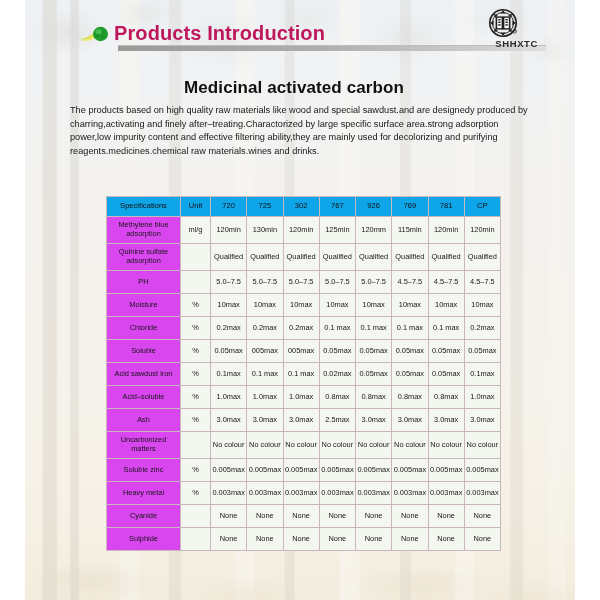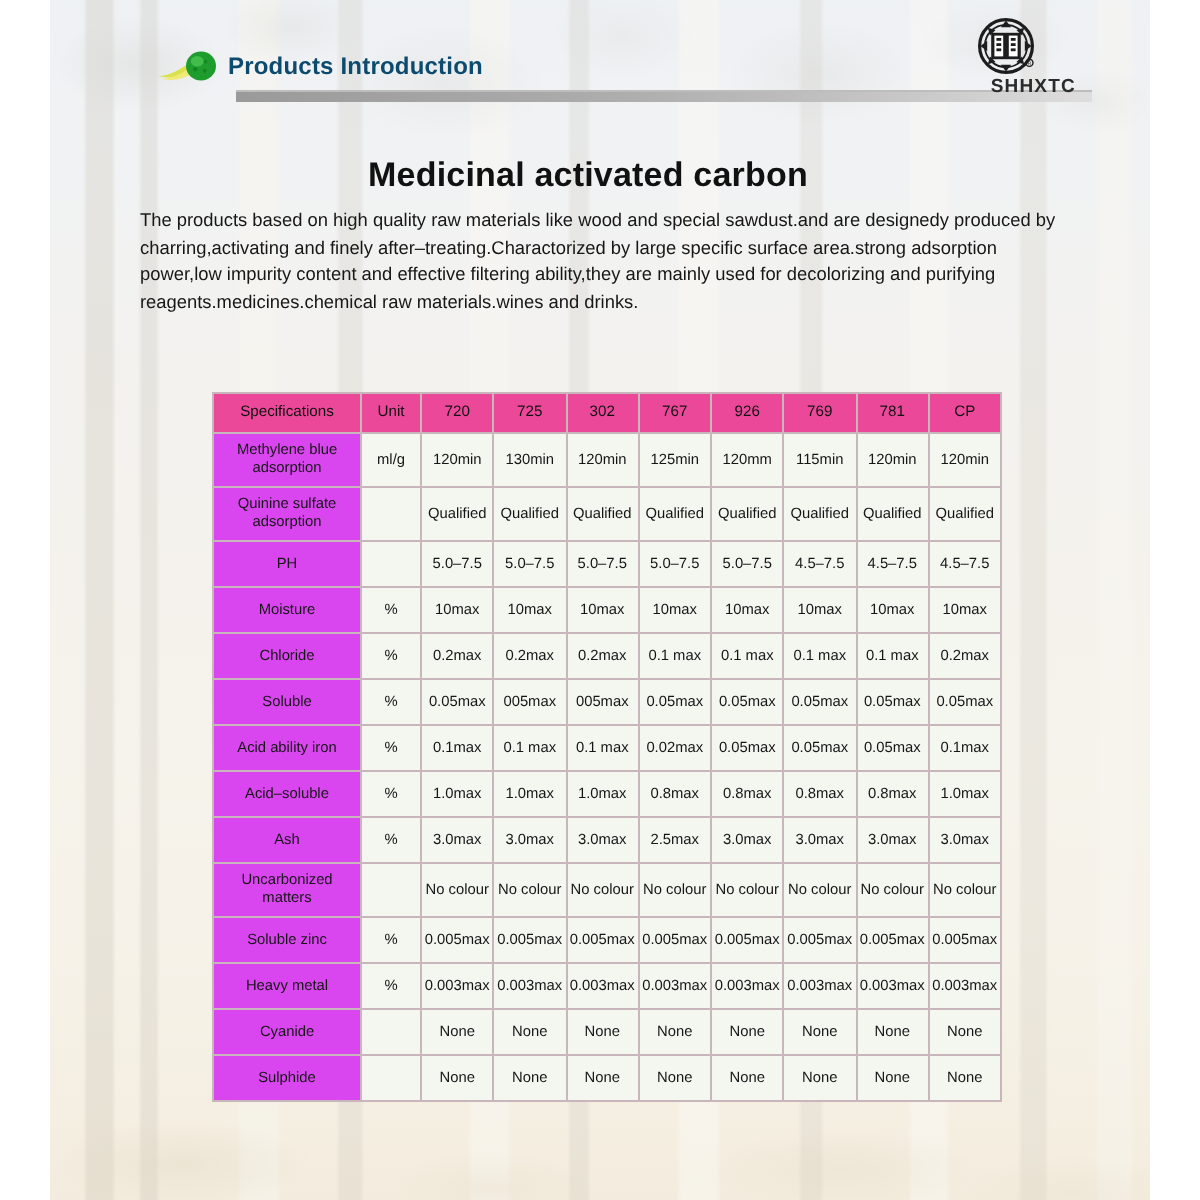--- a/index.html
+++ b/index.html
@@ -124,23 +124,23 @@
     display: flex;
     align-items: center;
   }
   #leaf-icon {
     width: 34px;
     height: 22px;
     flex: 0 0 auto;
     margin-right: 2px;
   }
   #section-title {
-    font-size: 12px;
+    font-size: 20px;
     font-weight: bold;
-    color: #0c4a6e;
+    color: #be185d;
     letter-spacing: .1px;
     white-space: nowrap;
   }
   #header-rule {
     position: absolute;
     left: 118px;
     top: 45px;
     width: 428px;
     height: 5px;
     background: linear-gradient(to right, #9a9a9a 0%, #adadad 45%, #c9c9c9 80%, #dedede 100%);
@@ -187,21 +187,21 @@
     border: 1px solid #c9b6bd;
     text-align: center;
     vertical-align: middle;
     padding: 0 1px;
     font-weight: normal;
     line-height: 8.6px;
     word-break: keep-all;
     overflow: hidden;
   }
   table.spec thead th {
-    background: #ec4899;
+    background: #0ea5e9;
     height: 19px;
     font-size: 7.6px;
     color: #111;
   }
   table.spec tbody th.rowhead {
     background: #d946ef;
     height: 22px;
   }
   table.spec tbody td {
     background: #f4f7f0;
@@ -375,21 +375,21 @@
             <td>0.05max</td>
             <td>005max</td>
             <td>005max</td>
             <td>0.05max</td>
             <td>0.05max</td>
             <td>0.05max</td>
             <td>0.05max</td>
             <td>0.05max</td>
           </tr>
           <tr>
-            <th class="rowhead">Acid ability iron</th>
+            <th class="rowhead">Acid sawdust iron</th>
             <td>%</td>
             <td>0.1max</td>
             <td>0.1 max</td>
             <td>0.1 max</td>
             <td>0.02max</td>
             <td>0.05max</td>
             <td>0.05max</td>
             <td>0.05max</td>
             <td>0.1max</td>
           </tr>

